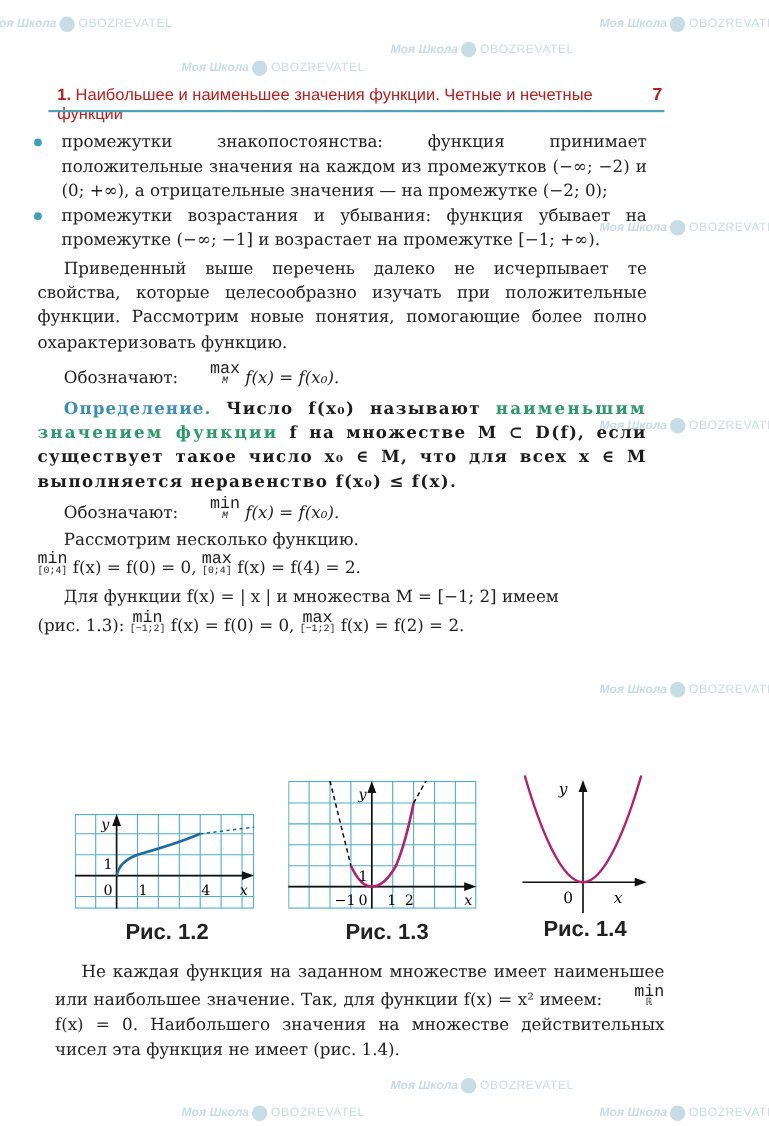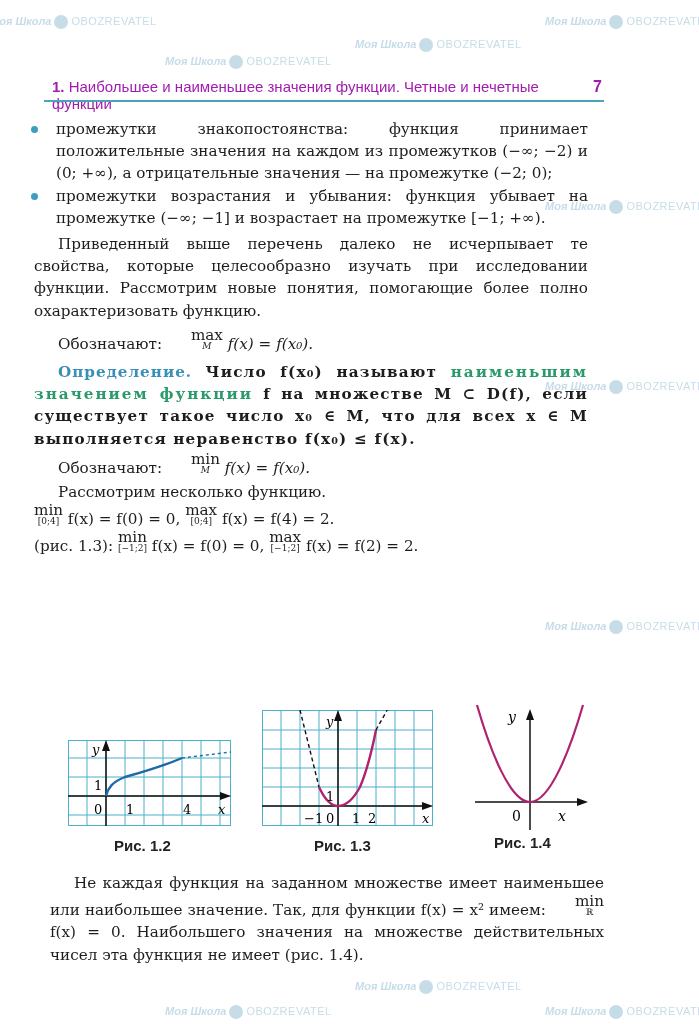--- a/index.html
+++ b/index.html
@@ -4,40 +4,40 @@
 <style>
   html,body{margin:0;padding:0;}
   body{width:699px;height:1024px;background:#ffffff;position:relative;overflow:hidden;
        font-family:"DejaVu Serif","Liberation Serif",serif;color:#1d1d1d;}
   .wm{position:absolute;font-family:"Liberation Sans",sans-serif;font-size:11px;color:#c6dde8;
       font-style:italic;font-weight:bold;white-space:nowrap;pointer-events:none;}
   .wm .c{display:inline-block;width:14px;height:14px;border-radius:50%;background:#c6dde8;
          vertical-align:middle;margin:0 3px;}
   .wm .o{font-style:normal;font-weight:normal;letter-spacing:0.5px;}
   .header{position:absolute;left:52px;top:78px;width:550px;height:20px;
-          font-family:"Liberation Sans",sans-serif;font-size:15px;color:#a21caf;}
+          font-family:"Liberation Sans",sans-serif;font-size:15px;color:#b91c1c;}
   .header .num{font-weight:bold;}
   .header .pg{position:absolute;right:0;top:0;font-weight:bold;font-size:16px;}
   .hline{position:absolute;left:44px;top:100px;width:560px;height:2px;background:#4aa3b8;}
   .content{position:absolute;left:34px;top:118px;width:554px;font-size:15.2px;line-height:22.2px;}
   p{margin:0;text-align:justify;}
   .ind{text-indent:24px;}
   .bullet{position:relative;padding-left:22px;}
   .bullet .dot{position:absolute;left:-3px;top:8px;width:7px;height:7px;border-radius:50%;background:#3d9ec0;}
   .def{font-weight:bold;margin-top:4px;}
   .def .kw{color:#3a8fb7;letter-spacing:1px;}
   .def .term{color:#2a9a6a;letter-spacing:2px;}
   .def .sp{letter-spacing:1.2px;}
   .i{font-style:italic;}
   .gap{height:4px;}
-  .lim{display:inline-block;text-align:center;position:relative;line-height:14px;}
+  .lim{display:inline-block;text-align:center;position:relative;line-height:14px;font-family:Liberation Mono, monospace;}
   .lim .u{display:block;font-size:9px;line-height:9px;}
   .figs{position:absolute;left:0;top:700px;width:699px;height:160px;}
   .fig{position:absolute;}
-  .cap{position:absolute;font-family:"Liberation Sans",sans-serif;font-size:15px;font-weight:bold;color:#222;}
+  .cap{position:absolute;font-family:"Liberation Sans",sans-serif;font-size:20px;font-weight:bold;color:#222;}
   .tail{position:absolute;left:50px;top:872px;width:554px;font-size:15.2px;line-height:22.2px;}
 </style>
 </head>
 <body>
 
 <div>
   <div class="wm" style="left:-10px;top:15px"><span>Моя Школа</span><span class="c"></span><span class="o">OBOZREVATEL</span></div>
   <div class="wm" style="left:165px;top:55px"><span>Моя Школа</span><span class="c"></span><span class="o">OBOZREVATEL</span></div>
   <div class="wm" style="left:355px;top:38px"><span>Моя Школа</span><span class="c"></span><span class="o">OBOZREVATEL</span></div>
   <div class="wm" style="left:545px;top:15px"><span>Моя Школа</span><span class="c"></span><span class="o">OBOZREVATEL</span></div>
@@ -59,41 +59,42 @@
 <div class="content">
   <p class="bullet">
     <span class="dot"></span>
     <span>промежутки знакопостоянства: функция принимает положительные значения на каждом из промежутков (−∞; −2) и (0; +∞), а отрицательные значения — на промежутке (−2; 0);</span>
   </p>
   <p class="bullet">
     <span class="dot"></span>
     <span>промежутки возрастания и убывания: функция убывает на промежутке (−∞; −1] и возрастает на промежутке [−1; +∞).</span>
   </p>
   <div class="gap"></div>
-  <p class="ind">Приведенный выше перечень далеко не исчерпывает те свойства, которые целесообразно изучать при исследовании функции. Рассмотрим новые понятия, помогающие более полно охарактеризовать функцию.</p>
+  <p class="ind">Приведенный выше перечень далеко не исчерпывает те свойства, которые целесообразно изучать при положительные функции. Рассмотрим новые понятия, помогающие более полно охарактеризовать функцию.</p>
   <div class="gap"></div>
 
   <p class="ind" style="margin-top:2px;">
     <span>Обозначают:</span>
     <span class="lim"><span>max</span><span class="u i">M</span></span><span class="i"> f(x) = f(x₀).</span>
   </p>
 
   <p class="ind def" style="margin-top:6px;">
     <span class="kw">Определение.</span><span class="sp"> Число f(x₀) называют </span><span class="term">наименьшим значением функции</span><span class="sp"> f на множестве M ⊂ D(f), если существует такое число x₀ ∈ M, что для всех x ∈ M выполняется неравенство f(x₀) ≤ f(x).</span>
   </p>
   <p class="ind" style="margin-top:2px;">
     <span>Обозначают:</span>
     <span class="lim"><span>min</span><span class="u i">M</span></span><span class="i"> f(x) = f(x₀).</span>
   </p>
 
   <p class="ind" style="margin-top:2px;">Рассмотрим несколько функцию.</p>
   <p>
     <span class="lim"><span>min</span><span class="u">[0;4]</span></span><span> f(x) = f(0) = 0,</span>
     <span class="lim"><span>max</span><span class="u">[0;4]</span></span><span> f(x) = f(4) = 2.</span>
   </p>
+  <p class="ind" style="margin-top:4px;">Для функции f(x) = | x | и множества M = [−1; 2] имеем</p>
   <p>
     <span>(рис. 1.3):</span>
     <span class="lim"><span>min</span><span class="u">[−1;2]</span></span><span> f(x) = f(0) = 0,</span>
     <span class="lim"><span>max</span><span class="u">[−1;2]</span></span><span> f(x) = f(2) = 2.</span>
   </p>
 </div>
 
 <div class="figs">
 
   <svg class="fig" style="left:68px;top:40px" width="165" height="90" viewBox="0 0 165 90">

